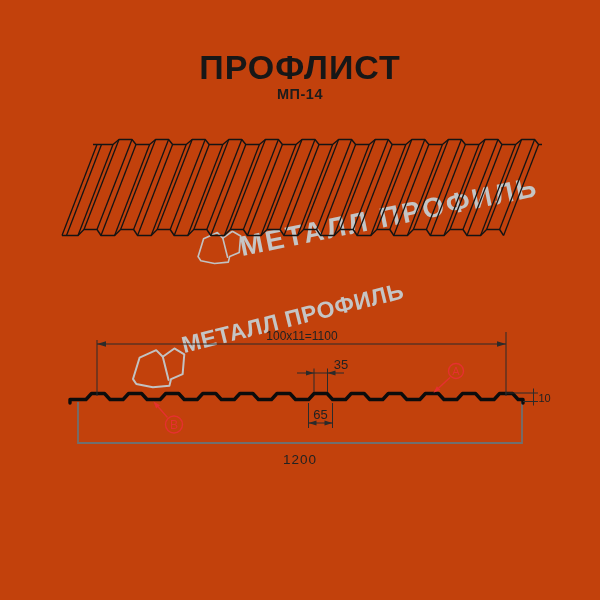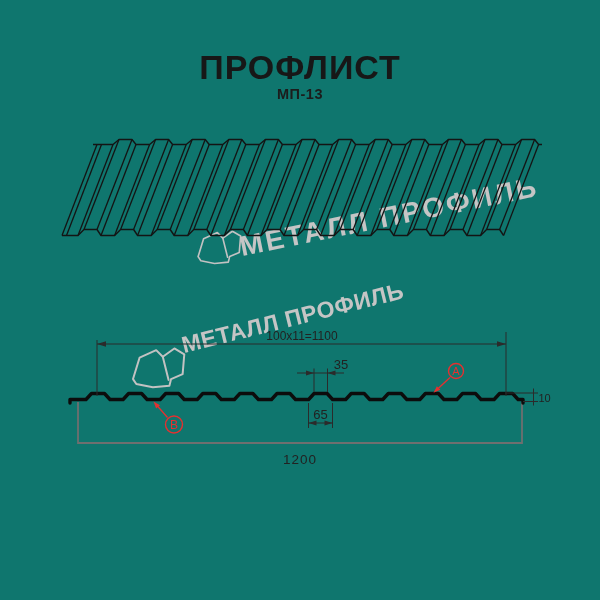--- a/index.html
+++ b/index.html
@@ -1,16 +1,16 @@
 <!DOCTYPE html>
 <html><head>
 <meta charset="utf-8">
 <style>
   html,body{margin:0;padding:0;background:#fff;}
-  .page{position:relative;width:600px;height:600px;background:#0f766e;overflow:hidden;
+  .page{position:relative;width:600px;height:600px;background:#c2410c;overflow:hidden;
         font-family:"Liberation Sans",sans-serif;}
   
   .title{position:absolute;top:49px;left:0;width:600px;text-align:center;margin:0;
          font-size:34px;line-height:36px;font-weight:800;letter-spacing:1px;color:#171717;}
   .subtitle{position:absolute;top:86px;left:0;width:600px;text-align:center;
             font-size:14.5px;font-weight:700;letter-spacing:.5px;color:#1c1c1c;}
   
   .wm{position:absolute;z-index:0;}
   .wm-text{position:absolute;font-weight:700;color:#c5c5c5;white-space:nowrap;
            transform-origin:left bottom;}
@@ -38,21 +38,21 @@
   
   .footer{position:absolute;top:527px;left:0;width:600px;text-align:center;
           font-size:16.5px;font-weight:700;letter-spacing:.8px;color:#1f1f1f;}
 </style>
 </head>
 <body>
 
 <div class="page">
 
   <h1 class="title">ПРОФЛИСТ</h1>
-  <div class="subtitle">МП-13</div>
+  <div class="subtitle">МП-14</div>
 
   <div class="wm">
     <svg class="wm-logo wm1-logo" width="48" height="36" viewBox="0 0 70 52">
       <polyline points="6,40 14,14 34,5 42,13 56,3 68,10 66,34 52,40 50,48 30,50 10,46 6,40"></polyline>
       <line x1="42" y1="13" x2="49" y2="41"></line>
     </svg>
     <span class="wm-text wm1-text">МЕТАЛЛ ПРОФИЛЬ</span>
   </div>
 
   <div class="wm">

